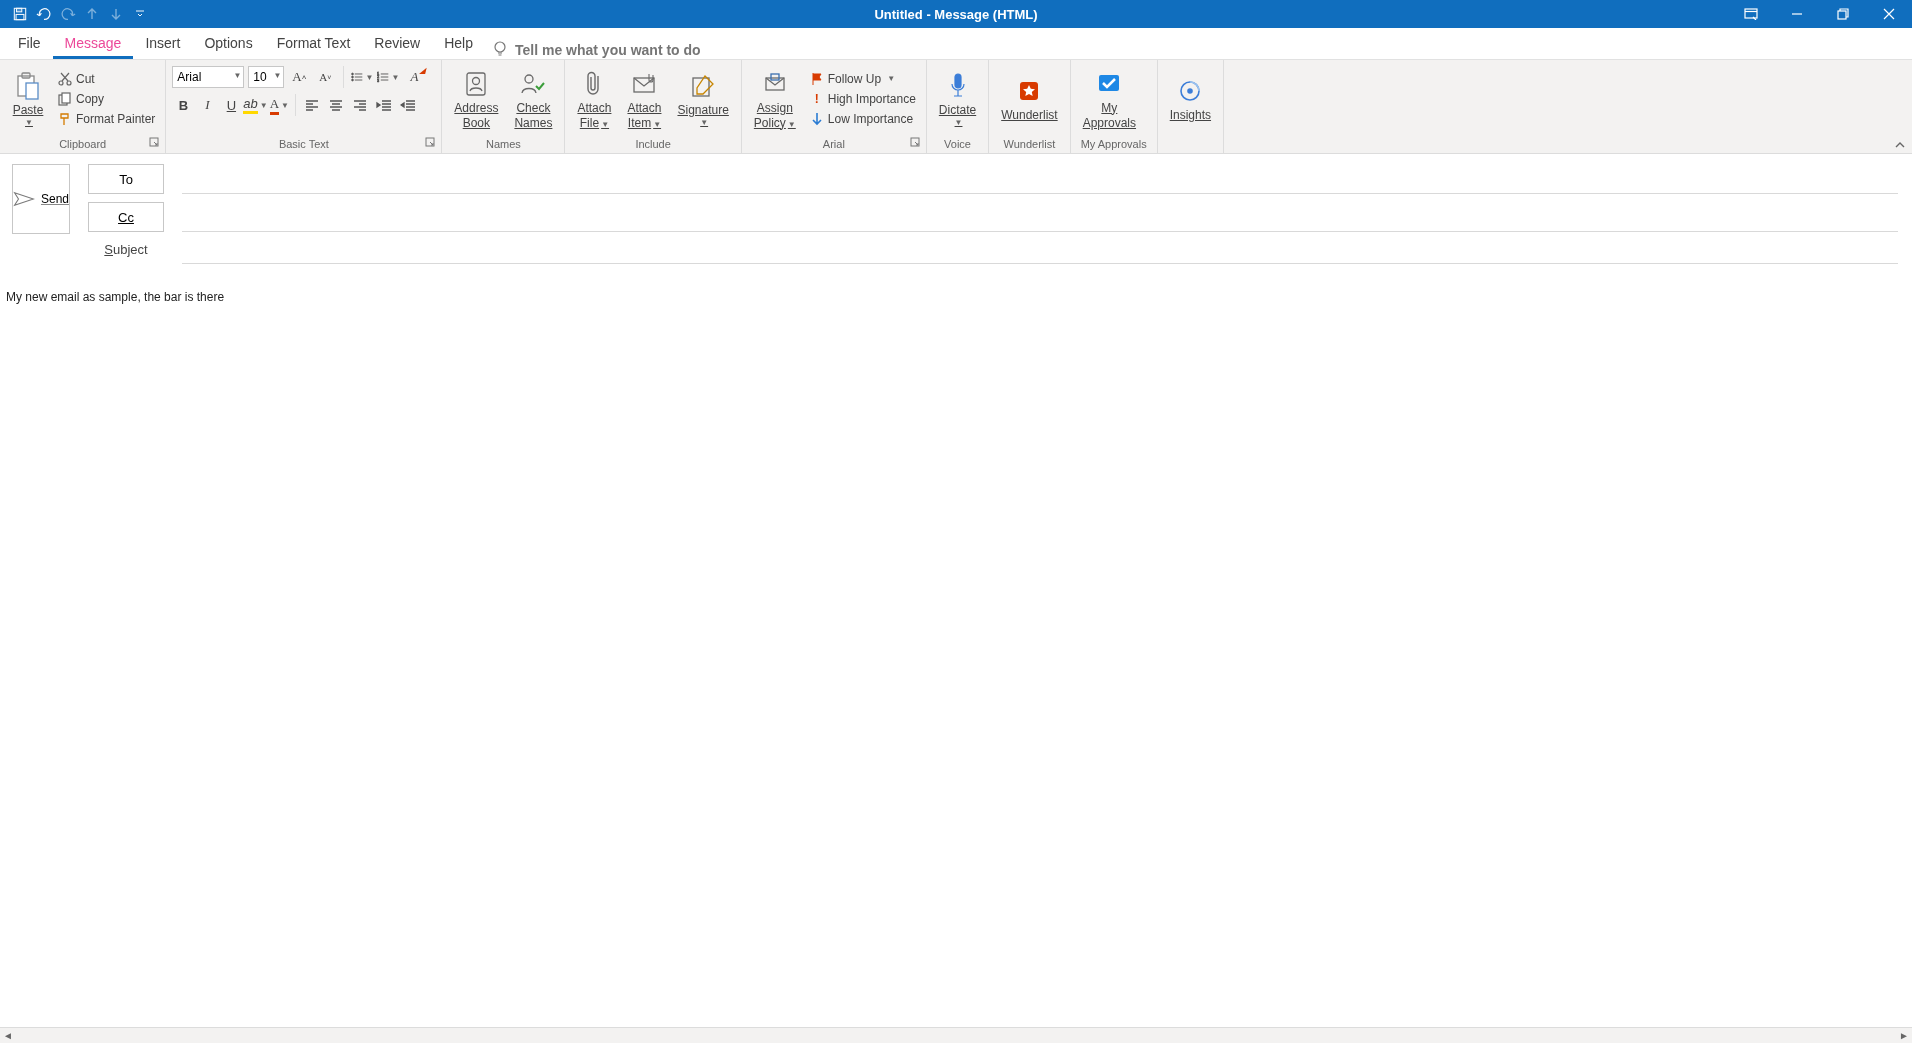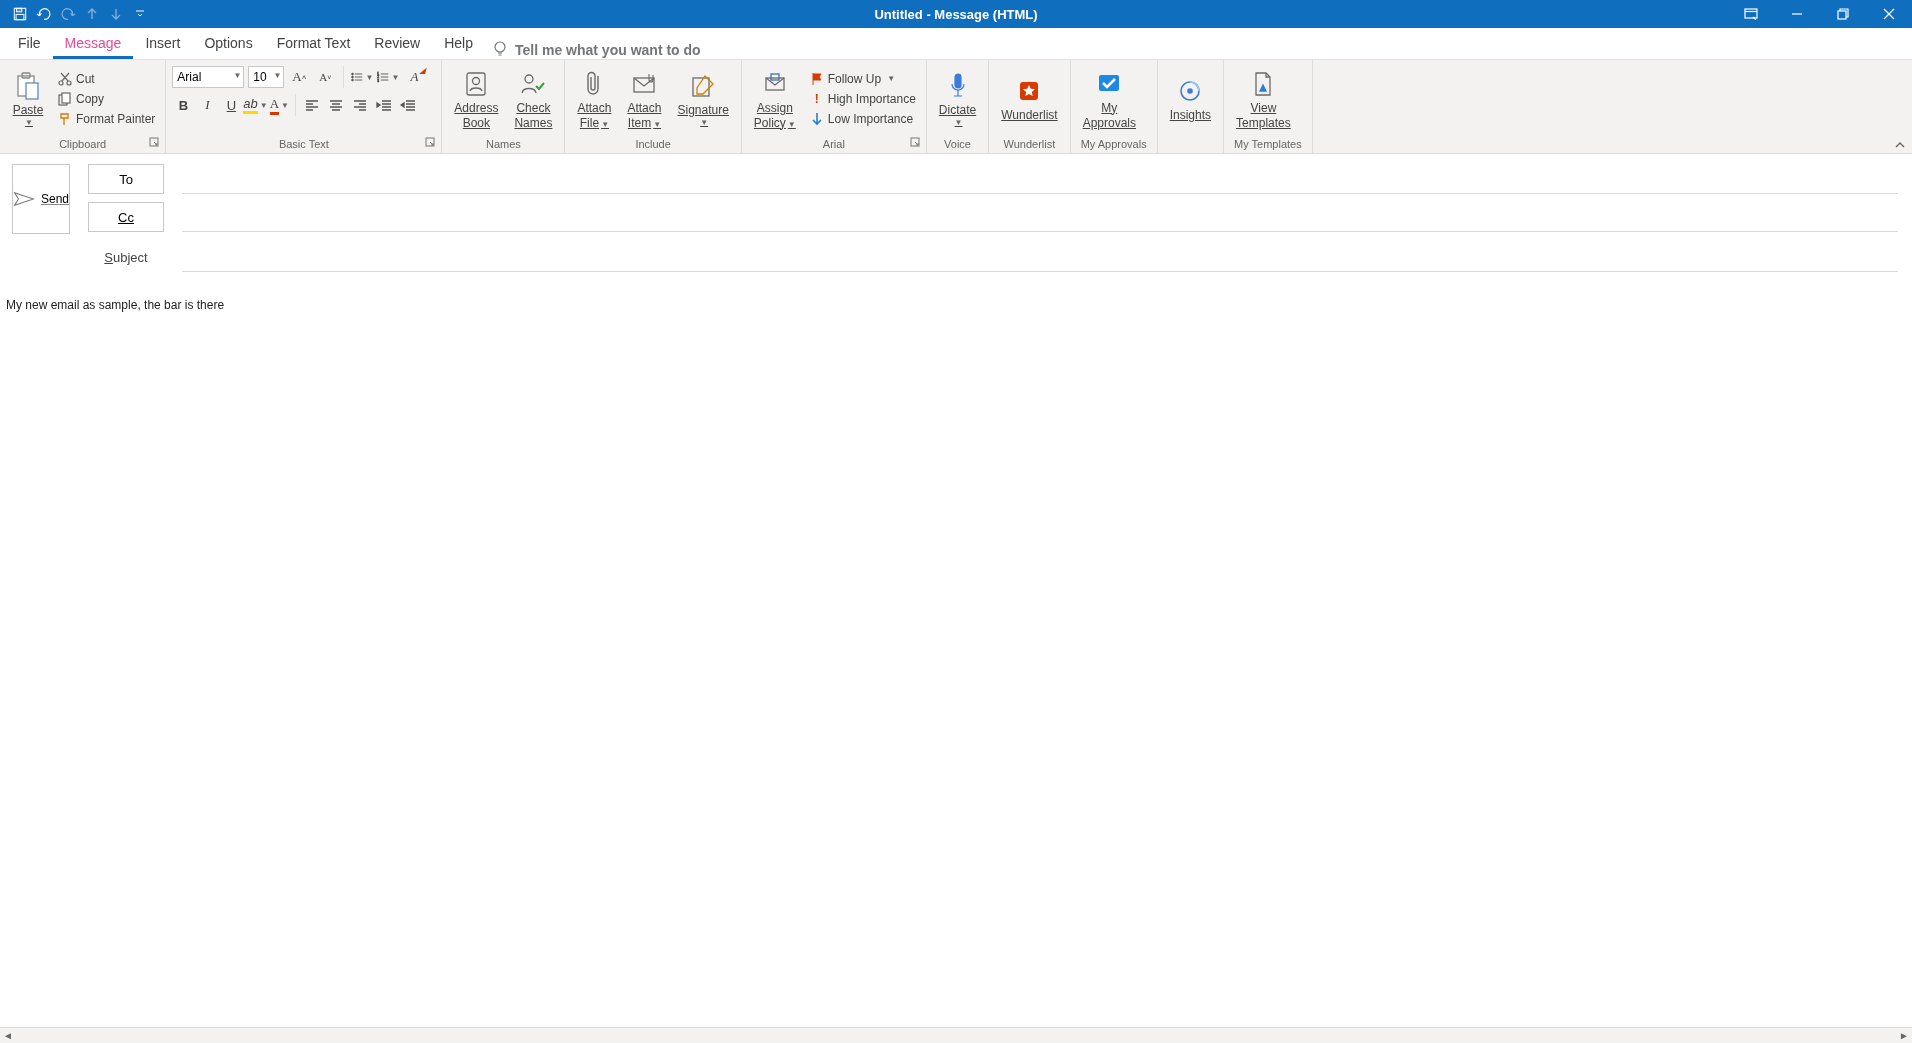--- a/index.html
+++ b/index.html
@@ -42,21 +42,21 @@
 .collapse-ribbon { position:absolute; right:6px; bottom:3px; cursor:pointer; color:#666; font-size:12px;}
 
 
 .compose-head { padding: 10px 14px 0 12px; }
 .send-col { width: 58px; height: 70px; border:1px solid #c7c7c7; display:flex; flex-direction:row; align-items:center; justify-content:center; cursor:pointer; gap:6px; background:#fff; }
 .addr-row { display:flex; align-items:center; gap:18px; }
 .addr-btn { width: 76px; height:30px; border:1px solid #c7c7c7; background:#fff; display:flex; align-items:center; justify-content:center; font-size:13px; cursor:pointer; }
 .addr-input { flex:1; border:none; border-bottom:1px solid #d9d9d9; height:30px; outline:none; font-size:13px; padding:0 2px; }
 .head-table { display:flex; gap:18px; }
 .right-fields { flex:1; display:flex; flex-direction:column; gap:8px; }
-.subject-row { display:flex; align-items:center; gap:18px; margin-top:8px; margin-left: 76px; }
+.subject-row { display:flex; align-items:center; gap:18px; margin-top:0; margin-left: 76px; }
 .subject-lbl { width: 76px; text-align:center; font-size:13px; color:#444; }
 .body { padding: 26px 6px; font-size: 12px; color: #222; font-family: "Segoe UI", Arial, sans-serif; }
 .hscroll { position:fixed; bottom:0; left:0; right:0; height:16px; background:#f3f2f1; border-top:1px solid #dcdcdc; display:flex; justify-content:space-between; align-items:center; font-size:10px; color:#666;}
 .hscroll .arrow { width:16px; text-align:center; cursor:pointer;}
 
 
 svg { display:block; }
 .underline-yellow { border-bottom:3px solid #ffd800; }
 .underline-red { border-bottom:3px solid #d83b01; }
 </style>
@@ -458,38 +458,20 @@
             </svg>
           </div>
         <span>Insights</span>
       </div>
     </div>
     <div class="group-label">
         <span>&nbsp;</span>
       </div>
   </div>
 
-  <div class="group">
-    <div class="group-content">
-      <div class="btn-big">
-        <div class="ico">
-            <svg width="20" height="26" viewBox="0 0 20 26" fill="none" stroke="#6a6a6a" stroke-width="1.3">
-              <path d="M3 2h10l4 4v18H3z"></path>
-              <path d="M13 2v4h4"></path>
-              <path d="M10 14l-3 6h6z" fill="#2b7cd3" stroke="#2b7cd3"></path>
-            </svg>
-          </div>
-        <span>View</span>
-        <span>Templates</span>
-      </div>
-    </div>
-    <div class="group-label">
-        <span>My Templates</span>
-      </div>
-  </div>
 
   <div class="collapse-ribbon">
     <svg width="12" height="10" viewBox="0 0 12 10" stroke="#666" stroke-width="1.4" fill="none">
         <path d="M2 7l4-4 4 4"></path>
       </svg>
   </div>
 </div>
 
 <div class="compose-head">
   <div class="head-table">

